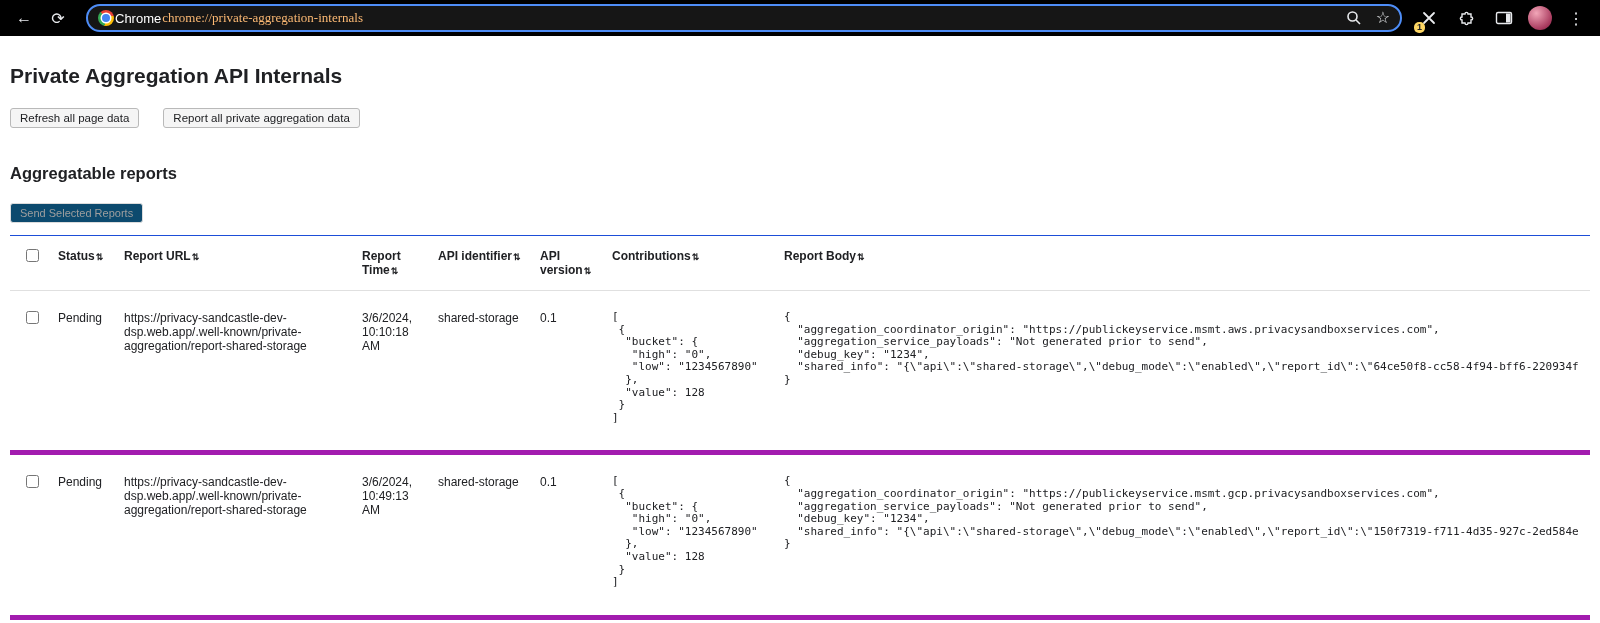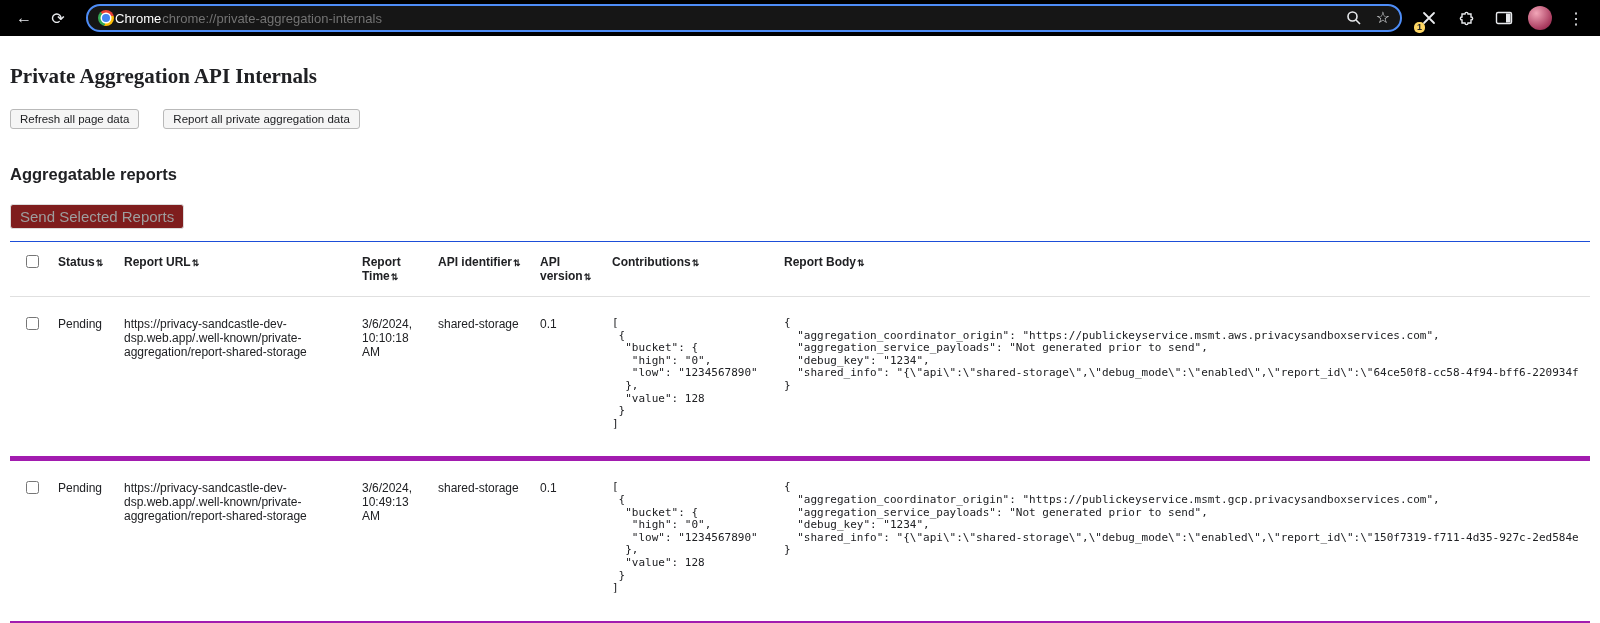--- a/index.html
+++ b/index.html
@@ -11,43 +11,43 @@
   .tb-btn { width:28px; height:28px; display:flex; align-items:center; justify-content:center;
             color:#e8eaed; font-size:16px; border-radius:50%; cursor:pointer; flex:0 0 auto; }
   .omnibox { flex:1 1 auto; height:28px; background:#161616; border:2px solid #4e8df7; border-radius:14px;
              display:flex; align-items:center; padding:0 10px; gap:1px; margin:0 8px; min-width:0; }
   .chrome-logo { width:16px; height:16px; border-radius:50%; flex:0 0 auto;
                  background:conic-gradient(from -45deg, #ea4335 0 33%, #fbbc05 0 66%, #34a853 0 100%);
                  position:relative; }
   .chrome-logo::after { content:""; position:absolute; left:4px; top:4px; width:8px; height:8px;
                  border-radius:50%; background:#4285f4; box-shadow:0 0 0 1.5px #fff; }
   .site-chip { color:#fff; font-size:13px; font-weight:500; flex:0 0 auto; }
-  .url-text { color:#737373; font-size:13px; flex:1 1 auto; white-space:nowrap; overflow:hidden; }
+  .url-text { color:#fdba74; font-size:13px; flex:1 1 auto; white-space:nowrap; overflow:hidden;font-family:Liberation Serif, serif; }
   .omni-icons { display:flex; align-items:center; gap:14px; flex:0 0 auto; }
   .icon-svg { display:block; }
   .tb-right { display:flex; align-items:center; gap:10px; flex:0 0 auto; }
   .ext-wrap { position:relative; width:26px; height:26px; display:flex; align-items:center; justify-content:center; }
   .ext-badge { position:absolute; left:-2px; bottom:-2px; background:#fdd663; color:#202124;
                font-size:9px; font-weight:700; line-height:11px; min-width:11px; text-align:center;
                border-radius:5px; padding:0 2px; }
   .avatar { width:24px; height:24px; border-radius:50%;
             background:radial-gradient(circle at 35% 30%, #f2a6b8, #a83a5e 70%, #6d2040); }
   .kebab { color:#e8eaed; font-size:16px; }
 
   
   .content { padding:0 10px; }
-  h1.page-title { font-size:21px; font-weight:700; margin:28px 0 20px 0; color:#202124;font-family:Liberation Serif, serif; }
+  h1.page-title { font-size:21px; font-weight:700; margin:28px 0 20px 0; color:#202124; }
   .btn-row { margin:0 0 36px 0; display:flex; gap:24px;align-items:flex-end; }
   button.std-btn { font-family:"Liberation Sans", sans-serif; font-size:11.5px; color:#202124;
                    background:#f5f5f5; border:1px solid #b9b9b9; border-radius:3px; padding:3px 9px;
                    cursor:pointer; }
   h2.section-title { font-size:16.5px; font-weight:700; margin:0 0 20px 0; }
   .send-row { margin:0 0 12px 0; }
-  button.send-btn { font-family:"Liberation Sans", sans-serif; font-size:15px; color:#9e9e9e;
-                    background:#7f1d1d; border:1px solid #dcdcdc; border-radius:3px; padding:3px 9px; }
+  button.send-btn { font-family:"Liberation Sans", sans-serif; font-size:11px; color:#9e9e9e;
+                    background:#0c4a6e; border:1px solid #dcdcdc; border-radius:3px; padding:3px 9px; }
 
   
   table.reports { width:100%; border-collapse:collapse; table-layout:fixed; }
   col.c-check { width:40px; } col.c-status { width:66px; } col.c-url { width:238px; }
   col.c-time { width:76px; } col.c-apiid { width:102px; } col.c-apiver { width:72px; }
   col.c-contrib { width:172px; }
   thead tr { border-top:1px solid #1d4ed8; border-bottom:1px solid #e0e0e0; }
   tbody tr { border-bottom:5px solid #a21caf; }
   th { text-align:left; vertical-align:top; font-size:12px; font-weight:700; color:#202124;
        padding:13px 10px 13px 8px; }

